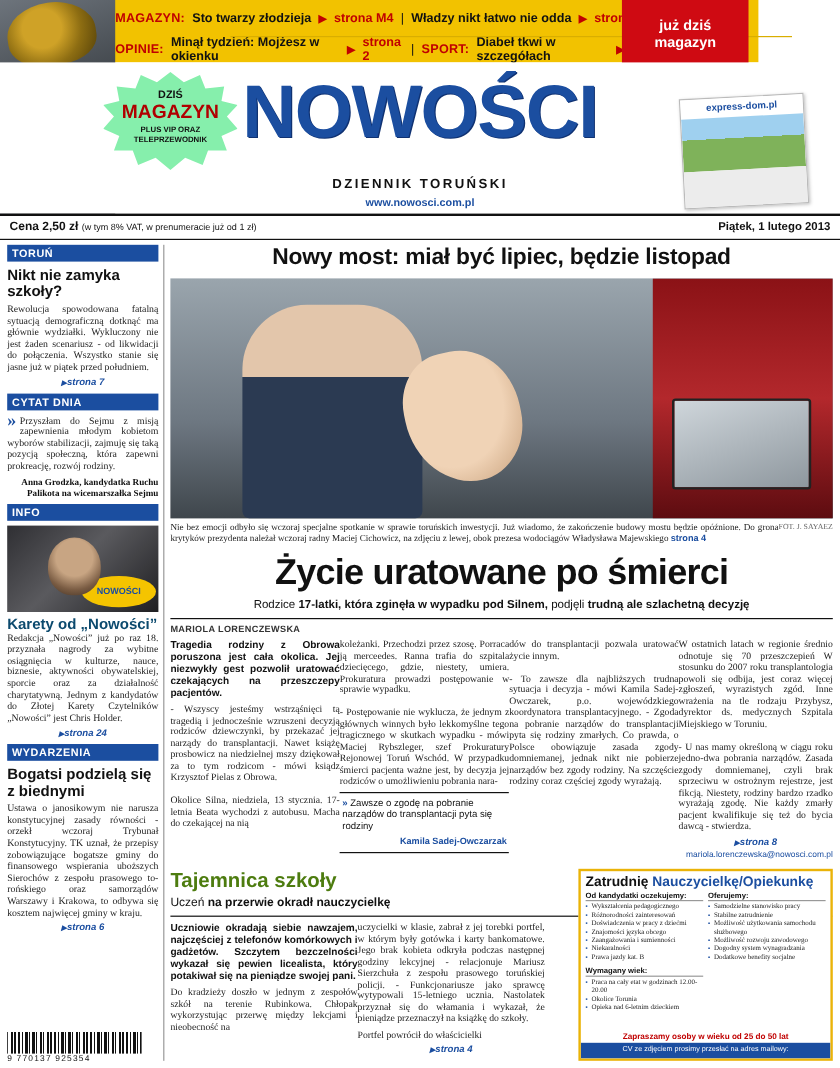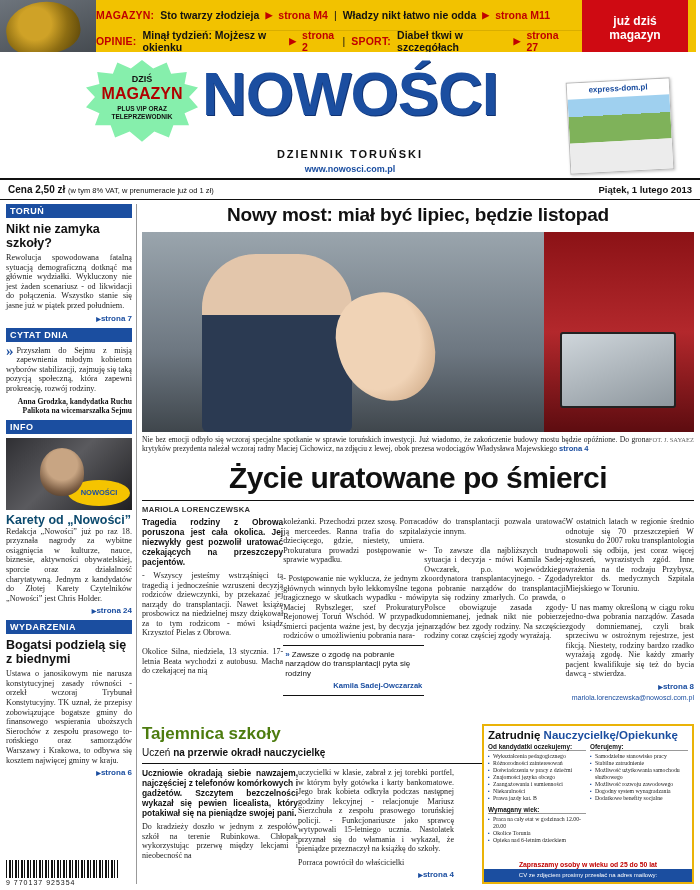--- a/index.html
+++ b/index.html
@@ -9,21 +9,21 @@
     background: #ffffff;
     font-family: "Liberation Serif", serif;
     color: #111;
     position: relative;
     overflow: hidden;
   }
   .page { position: relative; width: 700px; height: 890px; }
 
   
   .topbar {
-    position: absolute; top: 0; left: 0; width: 696px; height: 52px;
+    position: absolute; top: 0; left: 0; width: 632px; height: 52px;
     background: #f2c200;
   }
   .topbar-inner { position: absolute; left: 96px; top: 4px; width: 470px; }
   .tb-row { display: flex; align-items: center; gap: 6px; height: 22px;
             font-family: "Liberation Sans", sans-serif; font-size: 10.5px; }
   .tb-tag { color: #c00000; font-weight: bold; letter-spacing: .2px; }
   .tb-txt { color: #111; font-weight: bold; }
   .tb-arrow { color: #c00000; font-weight: bold; font-size: 9px; }
   .tb-page { color: #c00000; font-weight: bold; }
   .tb-sep { color: #111; }
@@ -119,21 +119,21 @@
   .secthead{
     background:#1b4ea0; color:#fff; font-family:"Liberation Sans",sans-serif;
     font-size:9px; font-weight:bold; padding:2px 4px; letter-spacing:.5px;
   }
   .hl-title{
     font-family:"Liberation Sans",sans-serif; font-weight:bold; font-size:12.5px;
     color:#111; margin:4px 0 3px 0; line-height:14px;
   }
   .body-s{ font-size:8.2px; line-height:9.6px; text-align:justify; color:#222; }
   .more{ font-family:"Liberation Sans",sans-serif; font-size:8px; font-weight:bold;
-         color:#1b4ea0; text-align:right; margin-top:3px;}
+         color:#1b4ea0; text-align:center; margin-top:3px;font-style:italic;}
   .more:before{ content:"\25B6 "; font-size:6px; }
 
   .quote-mark{ color:#1b4ea0; font-weight:bold; font-size:15px; line-height:10px; float:left; margin-right:3px;}
   .quote-sig{ font-size:7.6px; text-align:right; font-weight:bold; margin-top:3px; line-height:9px;}
 
   .leftphoto{
     width:126px; height:72px; margin-top:4px;
     background: linear-gradient(135deg,#2f2f33 0%,#5a5a5e 45%,#1f1f22 100%);
     position:relative; overflow:hidden;
   }
@@ -363,20 +363,23 @@
       <div class="bp-hand"></div>
     </div>
 
     <div class="caption">
       <span class="cap-credit">FOT. J. SAYAEZ</span>
       <span>Nie bez emocji odbyło się wczoraj specjalne spotkanie w sprawie toruńskich inwestycji. Już wiadomo, że zakończenie budowy mostu będzie opóźnione. Do grona krytyków prezydenta należał wczoraj radny Maciej Cichowicz, na zdjęciu z lewej, obok prezesa wodociągów Władysława Majewskiego</span>
       <span class="cap-more">strona 4</span>
     </div>
 
     <div class="mainhead">Życie uratowane po śmierci</div>
+    <div class="mainsub">
+      <span>Rodzice </span><b>17-latki, która zginęła w wypadku pod Silnem,</b><span> podjęli </span><b>trudną ale szlachetną decyzję</b>
+    </div>
     <div class="rule"></div>
     <div class="byline">MARIOLA LORENCZEWSKA</div>
 
     <div class="cols3">
       <div class="col">
         <div class="lede">Tragedia rodziny z Obrowa poruszona jest cała okolica. Jej niezwykły gest pozwolił uratować czekających na przeszczepy pacjentów.</div>
         <div class="body" style="margin-top:4px; white-space:pre-line">- Wszyscy jesteśmy wstrząśnięci tą tragedią i jednocześnie wzruszeni decyzją rodziców dziewczynki, by przekazać jej narządy do transplantacji. Nawet książę prosbowicz na niedzielnej mszy dziękował za to tym rodzicom - mówi ksiądz Krzysztof Pielas z Obrowa.
 
 Okolice Silna, niedziela, 13 stycznia. 17-letnia Beata wychodzi z autobusu. Macha do czekającej na nią</div>
       </div>
@@ -411,21 +414,21 @@
       <span>Uczeń </span><b>na przerwie okradł nauczycielkę</b>
     </div>
     <div class="rule"></div>
     <div class="cols3" style="margin-top:4px">
       <div class="col" style="width:156px">
         <div class="lede">Uczniowie okradają siebie nawzajem, najczęściej z telefonów komórkowych i gadżetów. Szczytem bezczelności wykazał się pewien licealista, który potakiwał się na pieniądze swojej pani.</div>
         <div class="body" style="margin-top:4px">Do kradzieży doszło w jednym z zespołów szkół na terenie Rubinkowa. Chłopak wykorzystując przerwę między lekcjami i nieobecność na</div>
       </div>
       <div class="col" style="width:156px">
         <div class="body">uczycielki w klasie, zabrał z jej torebki portfel, w którym były gotówka i karty bankomatowe. Jego brak kobieta odkryła podczas następnej godziny lekcyjnej - relacjonuje Mariusz Sierzchuła z zespołu prasowego toruńskiej policji. - Funkcjonariusze jako sprawcę wytypowali 15-letniego ucznia. Nastolatek przyznał się do włamania i wykazał, że pieniądze przeznaczył na książkę do szkoły.</div>
-        <div class="body" style="margin-top:4px">Porraca powrócił do właścicielki</div>
+        <div class="body" style="margin-top:4px">Portfel powrócił do właścicielki</div>
         <div class="more">strona 4</div>
       </div>
     </div>
 
     <div class="adv">
       <div class="adv-title">
         <span>Zatrudnię </span><span class="hl">Nauczycielkę/Opiekunkę</span>
       </div>
       <div class="adv-cols">
         <div class="adv-col">

